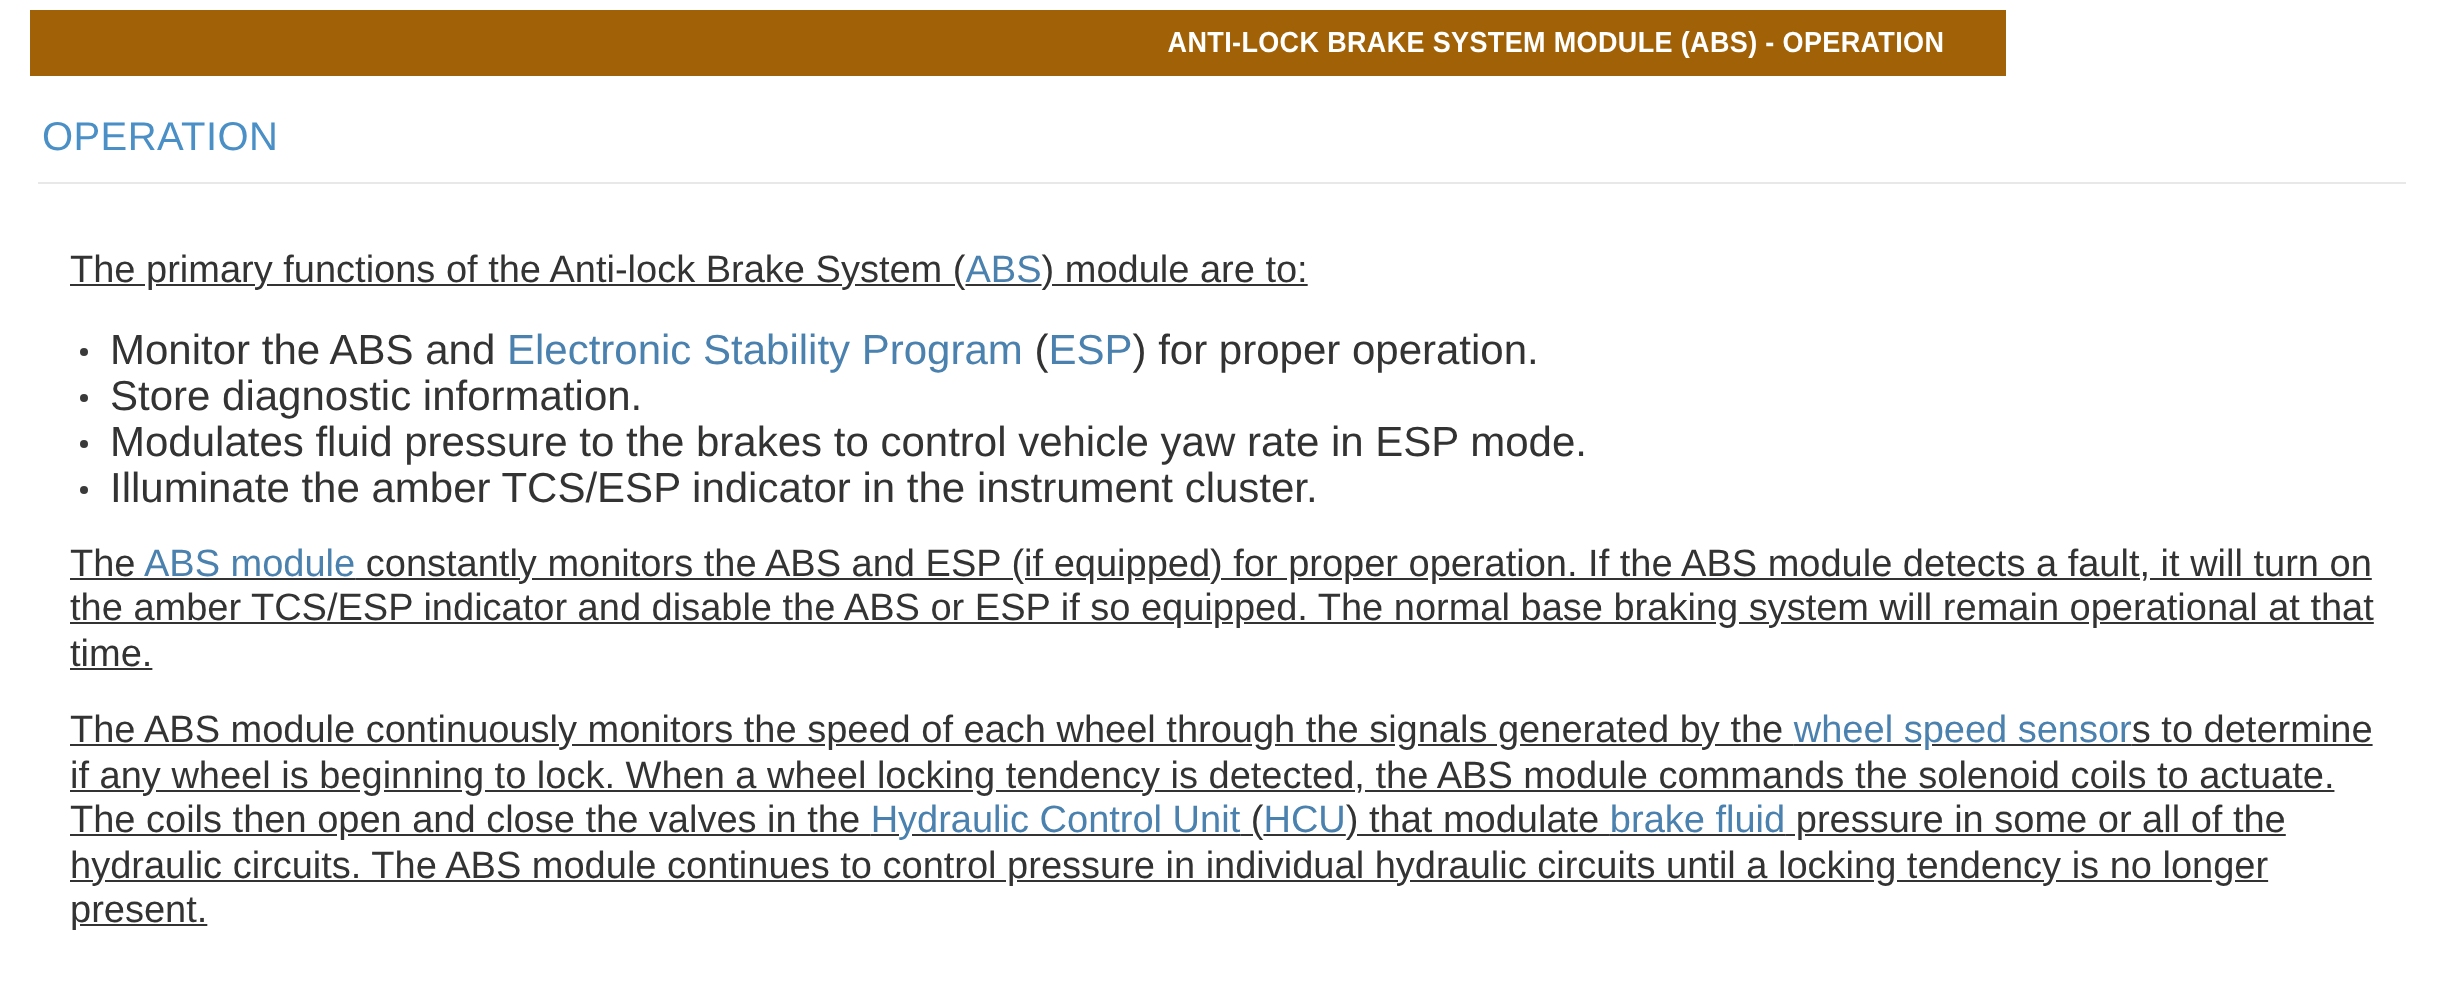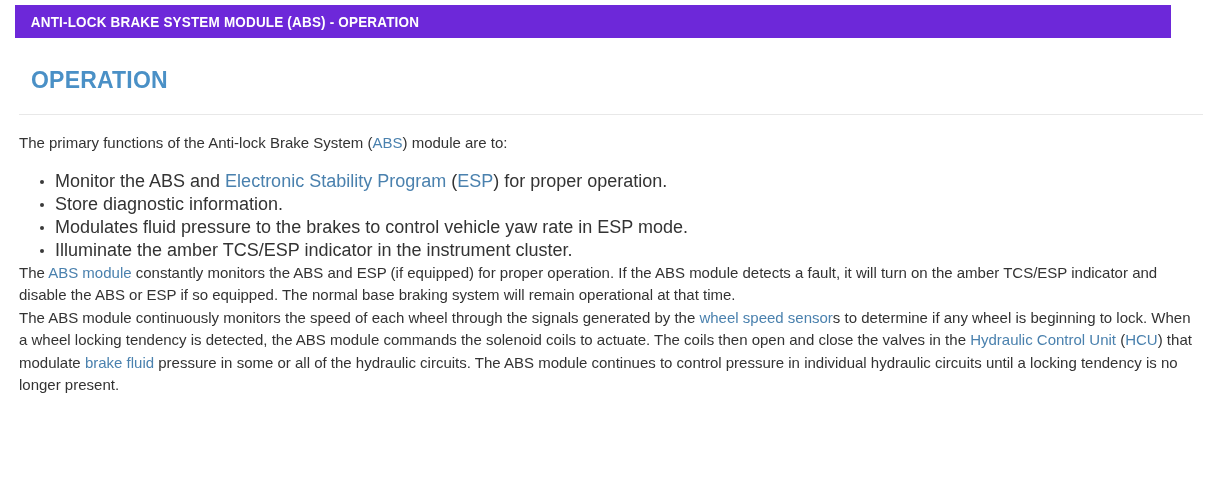--- a/index.html
+++ b/index.html
@@ -19,25 +19,26 @@
     width: 1219px;
     height: 496px;
     background: #ffffff;
   }
 
   
   .titlebar {
     position: absolute;
     left: 15px;
     top: 5px;
-    width: 1156px;
+    width: 988px;
     height: 33px;
-    background: #6d28d9;
+    background: #a16207;
     display: flex;
     align-items: center;
+    justify-content: flex-end;
   }
   .titlebar-text {
     color: #ffffff;
     font-size: 14.5px;
     font-weight: bold;
     letter-spacing: 0.2px;
     padding-left: 17px;
     white-space: nowrap;
     transform: scaleX(0.93);
     transform-origin: left center;
@@ -45,51 +46,52 @@
 
   
   .content {
     position: absolute;
     left: 19px;
     top: 56px;
     width: 1184px;
   }
 
   h1.section-title {
-    margin: 12px;
+    margin: 2px;
     padding: 0 0 9px 0;
-    font-size: 23px;
-    font-weight: bold;
+    font-size: 20px;
+    font-weight: normal;
     color: #4a90c6;
     letter-spacing: 0.2px;
     line-height: 1.1;
   }
   .rule {
     height: 1px;
     background: #e8e8e8;
     width: 1184px;
     margin: 0 0 0 0;
   }
 
   p.para {
-    margin: 0;
-    font-size: 15px;
+    margin: 16px;
+    font-size: 19px;
     line-height: 22.5px;
     color: #333333;
+    text-decoration: underline;
   }
   .para-intro { padding-top: 17px; }
 
   ul.bullets {
     margin: 15px 0 0 0;
     padding: 0 0 0 36px;
     list-style: none;
   }
   ul.bullets li {
     position: relative;
-    font-size: 18px;
+    font-size: 21px;
     line-height: 23px;
     color: #333333;
     padding: 0 0 0 0;
     margin: 0;
   }
   ul.bullets li::before {
     content: "";
     position: absolute;
     left: -15px;
     top: 10px;

